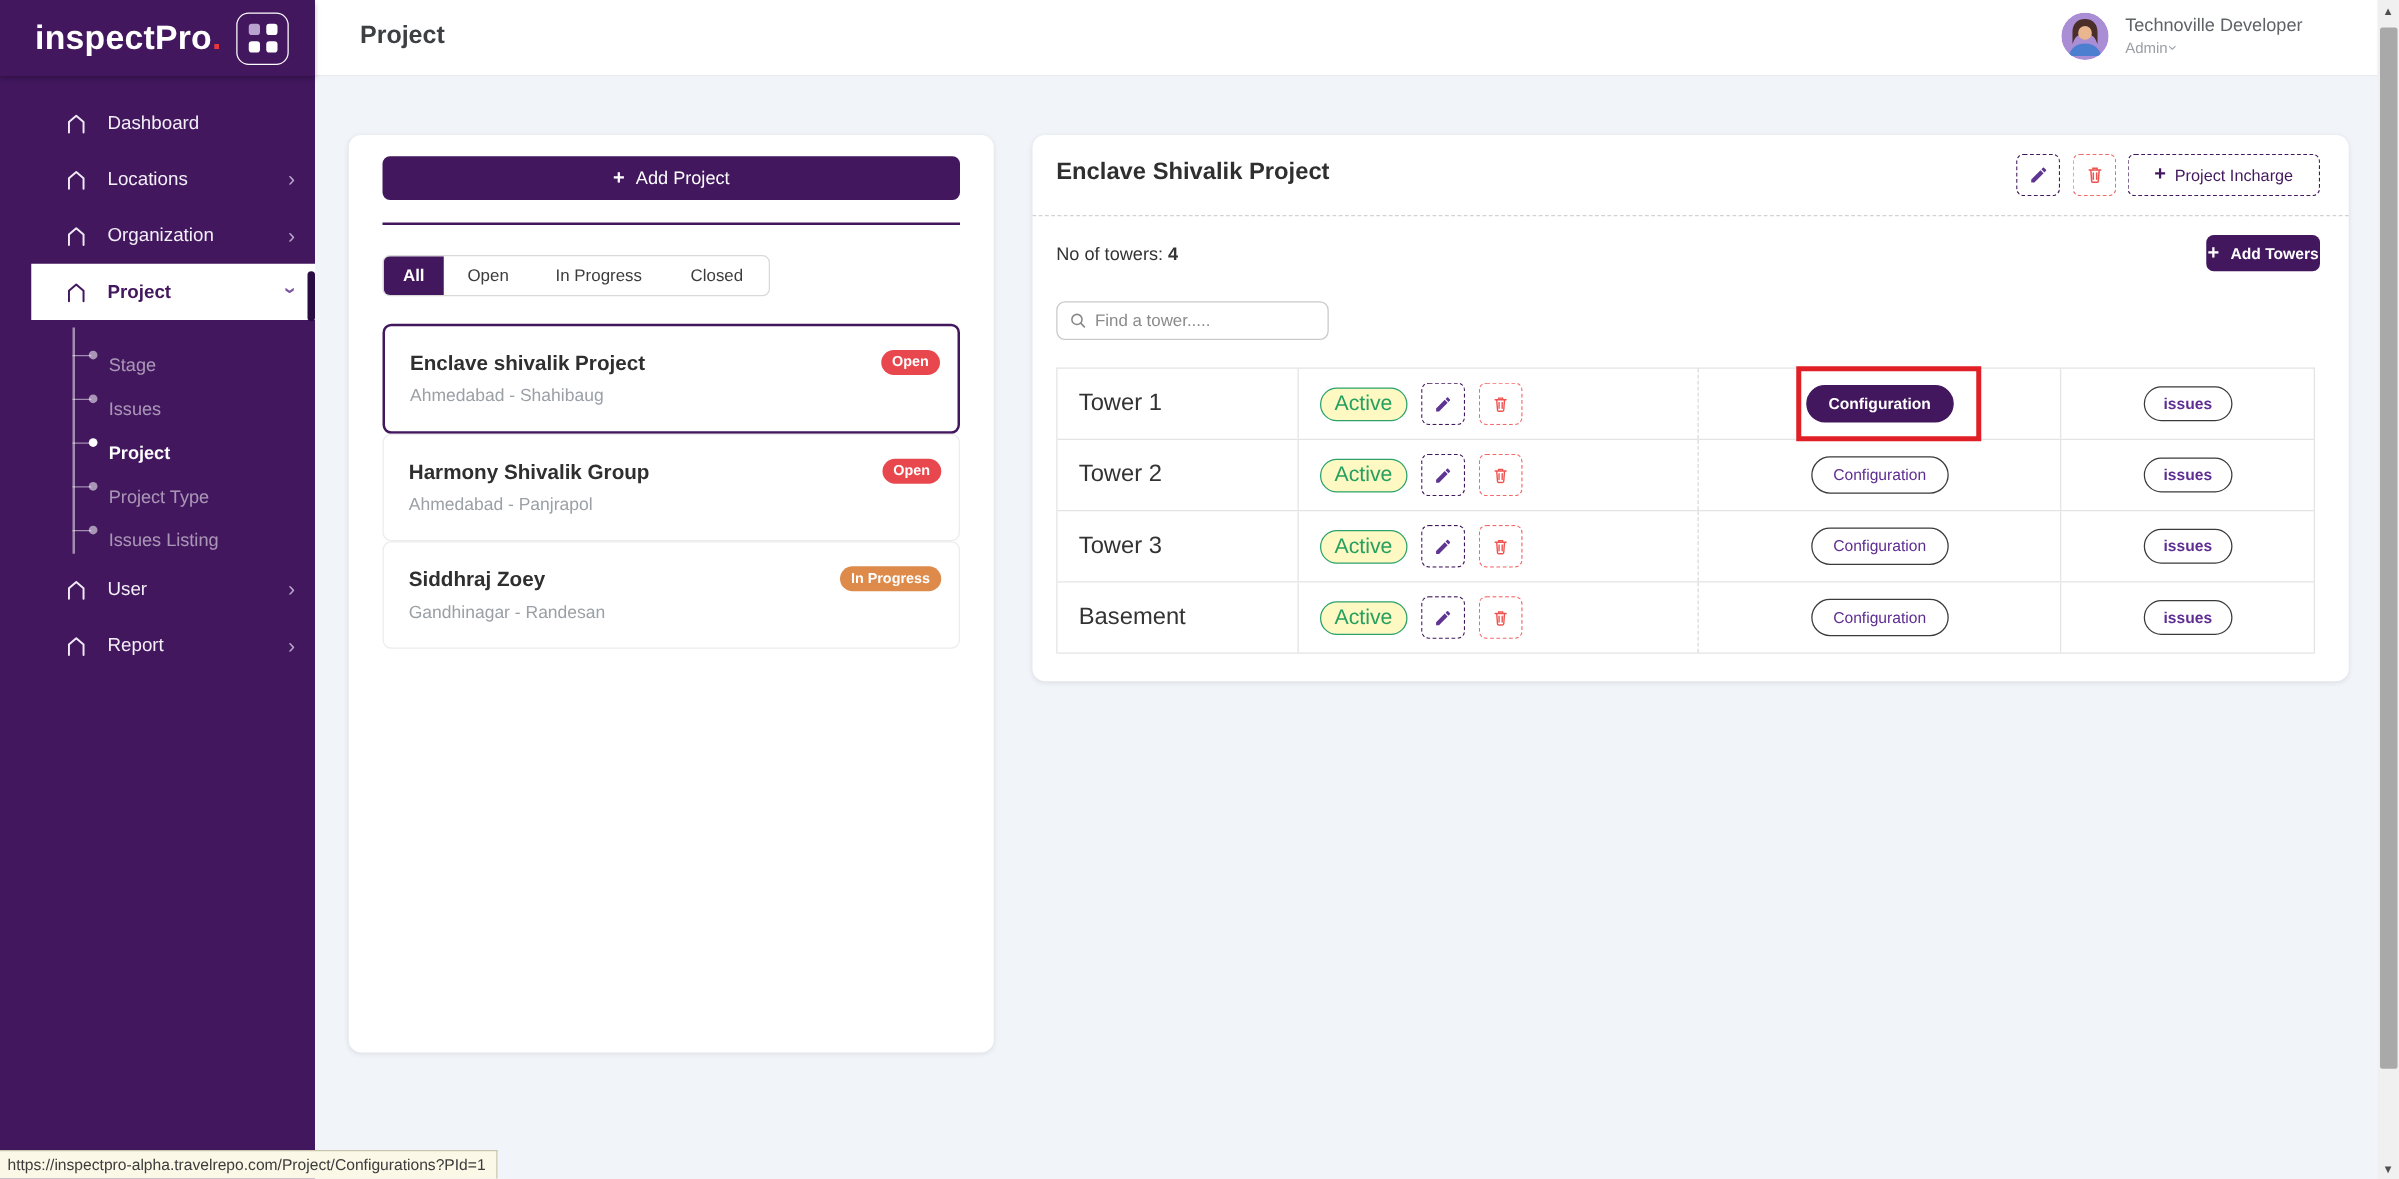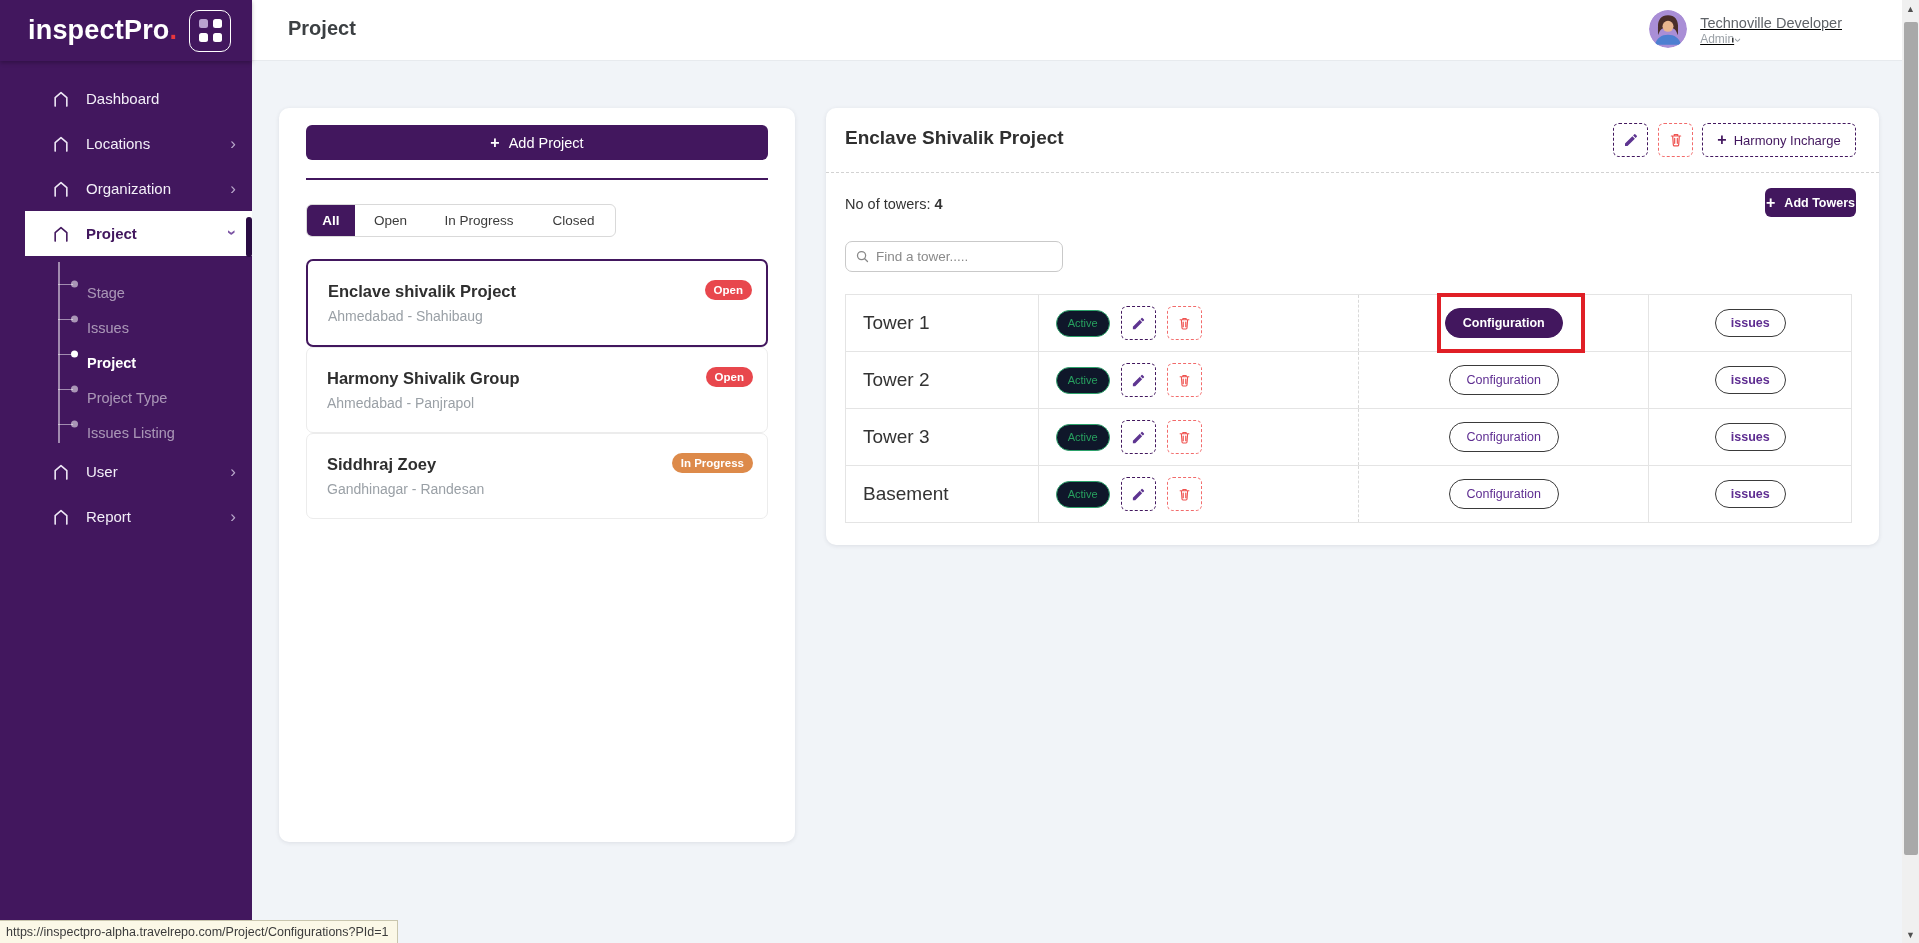--- a/index.html
+++ b/index.html
@@ -37,21 +37,21 @@
   .sub-item::before { content:""; position:absolute; left:33px; top:50%; width:15px; height:1.5px; background:rgba(255,255,255,.5); }
   .sub-item::after { content:""; position:absolute; left:46px; top:50%; transform:translateY(-50%);
                      width:7px; height:7px; border-radius:50%; background:rgba(255,255,255,.55); }
   .sub-item.active { color:#fff; font-weight:bold; }
   .sub-item.active::after { background:#fff; }
 
   
   .header { position:absolute; left:252px; top:0; right:17px; height:61px; background:#fff;
             border-bottom:1px solid #e7eaee; z-index:4; }
   .page-title { position:absolute; left:36px; top:17px; font-size:20px; font-weight:bold; color:#3c4043; }
-  .user-box { position:absolute; right:60px; top:10px; display:flex; align-items:flex-end; gap:13px; cursor:pointer;text-decoration:underline; }
+  .user-box { position:absolute; right:60px; top:10px; display:flex; align-items:center; gap:13px; cursor:pointer; }
   .avatar { width:38px; height:38px; border-radius:50%; overflow:hidden; flex:0 0 auto; }
   .user-meta { display:flex; flex-direction:column; line-height:1.25; }
   .user-name { font-size:14.5px; color:#5f6368; }
   .user-role { font-size:12px; color:#9aa0a6; display:flex; align-items:center; gap:2px; }
   .user-role .chev { display:inline-block; transform:rotate(90deg); font-size:13px; }
 
   
   .content { position:absolute; left:252px; top:61px; right:17px; bottom:0; background:#f1f4f8; }
   .card { position:absolute; background:#fff; border-radius:10px; box-shadow:0 1px 4px rgba(40,40,60,.10); }
 
@@ -100,22 +100,22 @@
   .search-wrap input::placeholder { color:#8a8a8a; }
 
   .towers-table { position:absolute; left:19px; top:186px; width:1007px; border:1px solid #e4e4e4; border-bottom:none; }
   .t-row { display:flex; height:57px; border-bottom:1px solid #e4e4e4; }
   .t-cell { display:flex; align-items:center; }
   .c-name { width:193px; padding-left:17px; font-size:19px; font-weight:normal; color:#333; border-right:1px solid #e4e4e4; }
   .c-actions { width:321px; padding-left:17px; gap:11px; border-right:1px dashed #d9d9d9; }
   .c-config { width:291px; justify-content:center; border-right:1px solid #e4e4e4; }
   .c-issues { width:202px; justify-content:center; }
 
-  .pill-active { height:27px; padding:0 11px; border:1.6px solid #2ba26a; border-radius:14px; background:#0f172a;
-                 color:#27a05f; font-size:11px; display:flex; align-items:center; cursor:default; }
+  .pill-active { height:27px; padding:0 11px; border:1.6px solid #2ba26a; border-radius:14px; background:#fef9c3;
+                 color:#27a05f; font-size:17px; display:flex; align-items:center; cursor:default; }
   .icon-btn { width:35px; height:34px; border-radius:6px; background:#fff; display:flex; align-items:center;
               justify-content:center; cursor:pointer; }
   .icon-btn.edit { border:1.6px dashed #42175e; color:#5e3591; }
   .icon-btn.del { border:1.6px dashed #f26b6b; color:#ef5350; }
 
   .btn-config { padding:7px 17px; border-radius:16px; font-size:12.5px; cursor:pointer; font-family:inherit; }
   .btn-config.filled { background:#42175e; color:#fff; border:1px solid #42175e; font-weight:bold; }
   .btn-config.outline { background:#fff; color:#5e2d91; border:1px solid #3a3a3a; }
   .btn-issues { padding:6px 15px; border-radius:15px; font-size:12.5px; font-weight:bold; background:#fff;
                 color:#5e2d91; border:1px solid #3a3a3a; cursor:pointer; }
@@ -294,21 +294,21 @@
             <path d="M3 17.25V21h3.75L17.81 9.94l-3.75-3.75L3 17.25zm17.71-10.21a1 1 0 0 0 0-1.41l-2.34-2.34a1 1 0 0 0-1.41 0l-1.83 1.83 3.75 3.75 1.83-1.83z"></path>
           </svg>
       </button>
       <button class="btn-dashed btn-del">
         <svg width="16" height="16" viewBox="0 0 24 24" fill="none" stroke="currentColor" stroke-width="1.8" stroke-linecap="round">
             <path d="M5 6h14M9.5 6V4h5v2M7 6l1 13.3a1.6 1.6 0 0 0 1.6 1.5h4.8a1.6 1.6 0 0 0 1.6-1.5L17 6M10 9.5v7.5M14 9.5v7.5"></path>
           </svg>
       </button>
       <button class="btn-dashed btn-incharge">
         <span class="plus">+</span>
-        <span>Harmony Incharge</span>
+        <span>Project Incharge</span>
       </button>
 
       <div class="dashed-divider"></div>
 
       <div class="towers-line">
         <span>No of towers:</span>
         <b>4</b>
       </div>
       <button class="btn-primary add-towers">
         <span class="plus">+</span>

